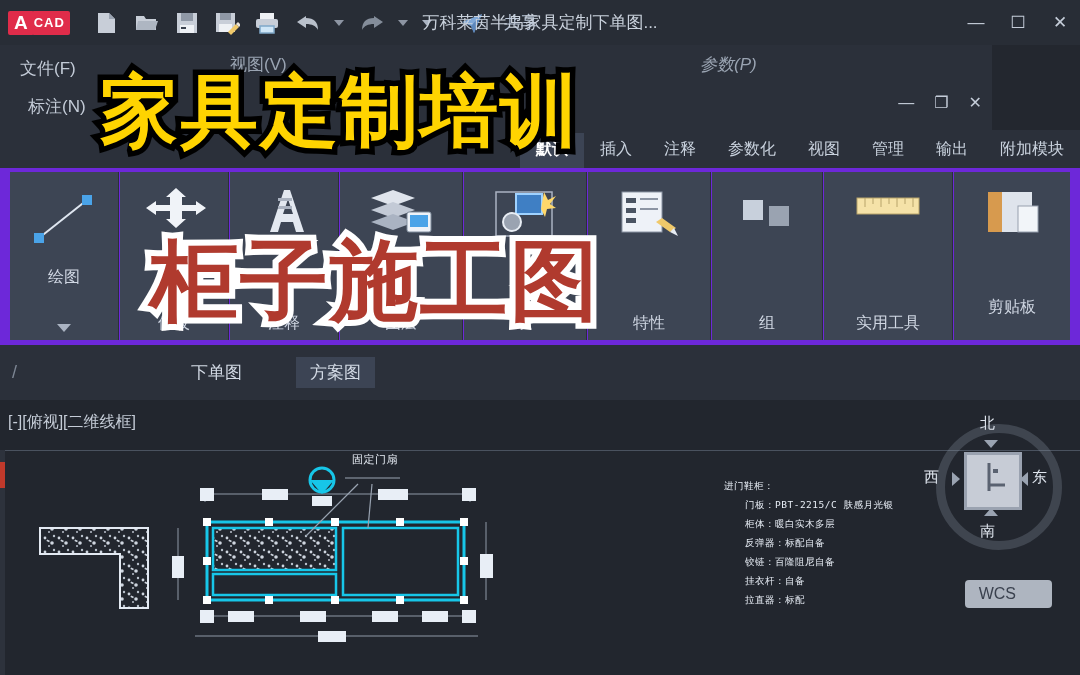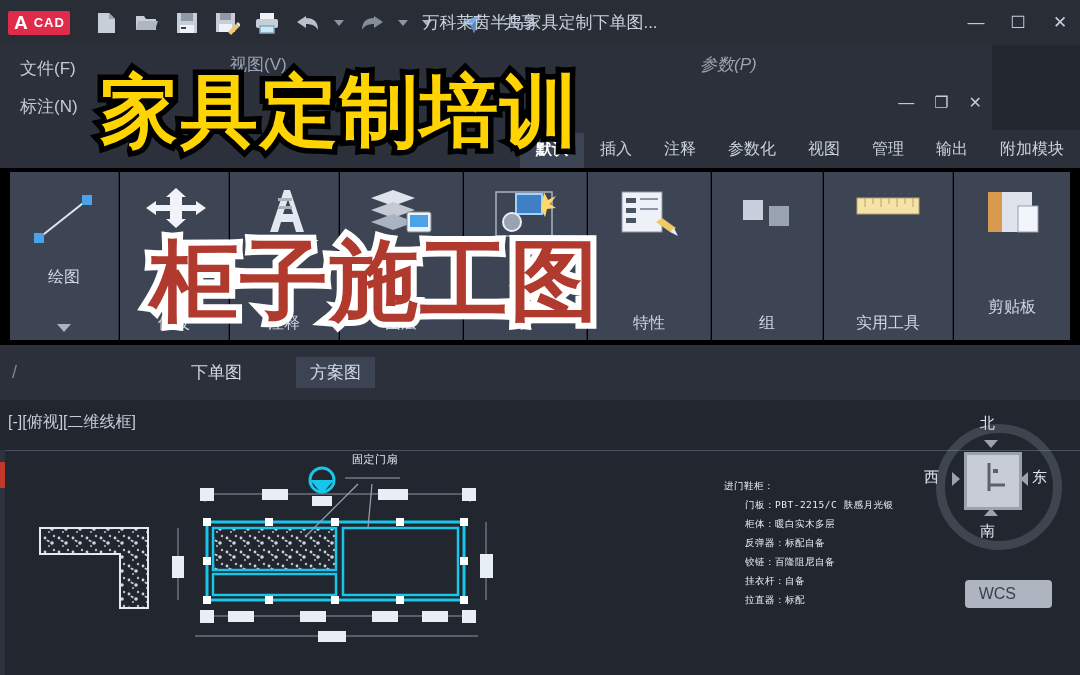--- a/index.html
+++ b/index.html
@@ -24,21 +24,21 @@
   .menuitem{position:absolute;color:#c3cbd7;font-size:17px;}
   .winbtns2{position:absolute;right:10px;top:48px;display:flex;align-items:center;gap:20px;}
   .wb2{color:#c4ccd8;font-size:16px;}
 
   
   .ribtabs{position:absolute;left:0;top:130px;width:1080px;height:38px;background:#2b303a;display:flex;align-items:flex-end;justify-content:flex-end;}
   .rtab{color:#c9d2de;font-size:16px;padding:6px 16px 8px;}
   .rtab.active{background:#3c4454;color:#fff;font-weight:bold;}
 
   
-  .ribbon{position:absolute;left:0;top:168px;width:1080px;height:177px;background:#000000;}
+  .ribbon{position:absolute;left:0;top:168px;width:1080px;height:177px;background:#6d28d9;}
   .panel{position:absolute;top:4px;height:168px;background:#3d4554;border-right:1px solid #2a2f3a;display:flex;flex-direction:column;align-items:center;}
   .panel .plabel{position:absolute;bottom:6px;color:#cfd6e2;font-size:16px;}
   .panel .arrow{position:absolute;bottom:8px;width:0;height:0;border-left:7px solid transparent;border-right:7px solid transparent;border-top:8px solid #aab3c2;}
 
   
   .dtabs{position:absolute;left:0;top:345px;width:1080px;height:55px;background:#2b303a;display:flex;align-items:center;}
   .dtab{color:#d3dae5;font-size:17px;padding:4px 14px;}
   .dtab.active{background:#3c4454;}
   .slash{color:#7d8694;font-size:18px;margin-left:12px;}
 
@@ -142,21 +142,21 @@
 
     <div class="winbtns">
       <span class="wb">—</span>
       <span class="wb">☐</span>
       <span class="wb">✕</span>
     </div>
   </div>
 
   <div class="menubar">
     <span class="menuitem" style="left:20px;top:12px;">文件(F)</span>
-    <span class="menuitem" style="left:20px;top:50px;">标注(N)</span>
+    <span class="menuitem" style="left:28px;top:50px;">标注(N)</span>
     <span class="menuitem" style="left:230px;top:8px;color:#9aa4b2;">视图(V)</span>
     <span class="menuitem" style="left:700px;top:8px;color:#9aa4b2;font-style:italic;">参数(P)</span>
     <div class="winbtns2">
       <span class="wb2">—</span>
       <span class="wb2">❐</span>
       <span class="wb2">✕</span>
     </div>
   </div>
 
   <div class="ribtabs">

